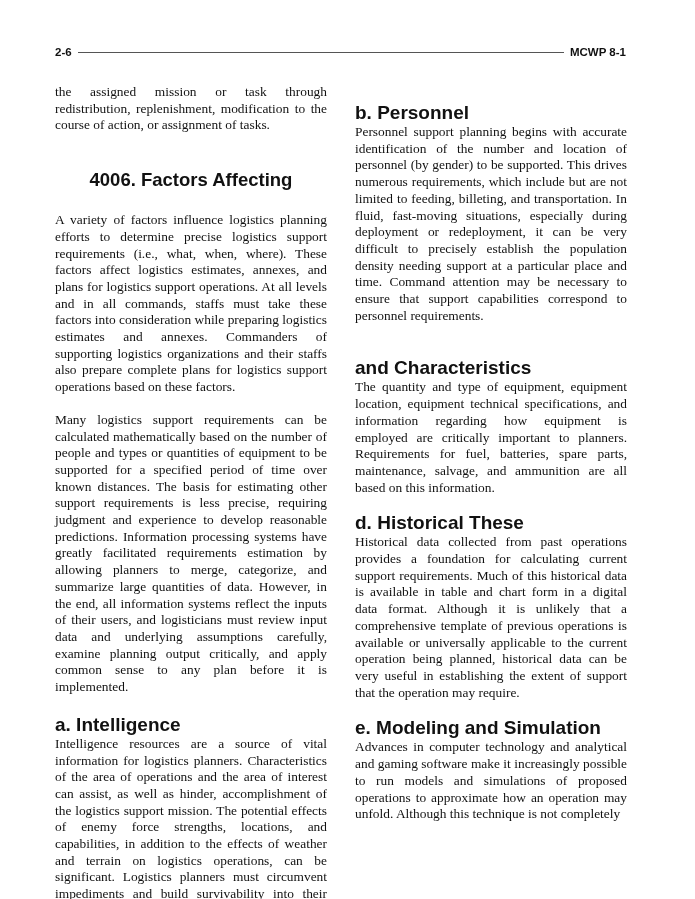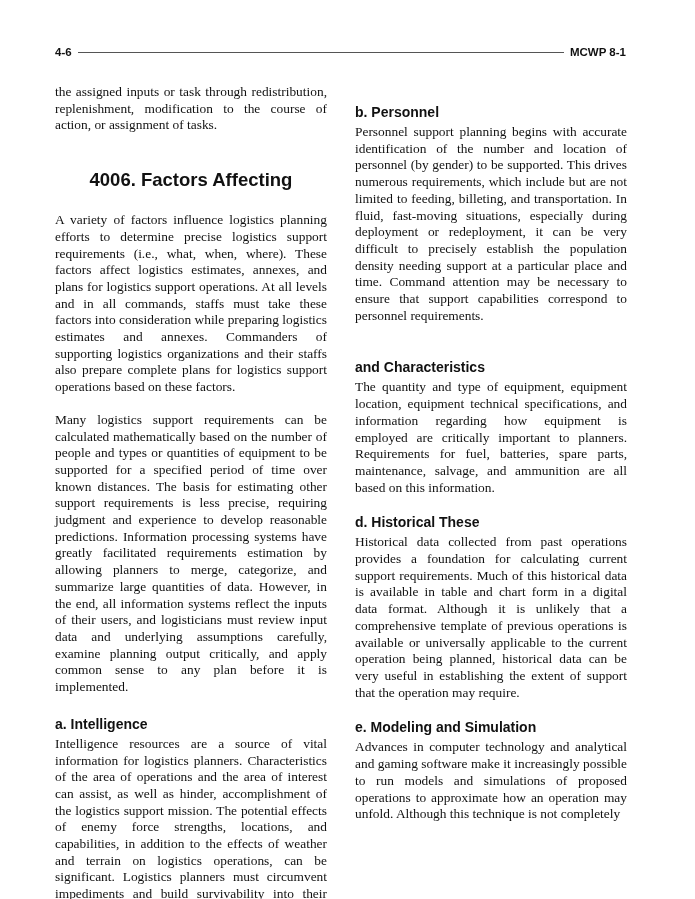--- a/index.html
+++ b/index.html
@@ -4,33 +4,33 @@
 <style>
   html, body { margin: 0; padding: 0; background: #ffffff; }
   body { width: 695px; height: 899px; position: relative; overflow: hidden; color: #111; }
   .header { position: absolute; top: 44px; left: 55px; width: 571px; height: 16px; display: flex; align-items: center; font-family: "Liberation Sans", sans-serif; font-weight: bold; font-size: 11.5px; }
   .header .rule { flex: 1; height: 0; border-top: 1px solid #555; margin: 0 6px; }
   .col { position: absolute; top: 84px; width: 272px; font-family: "Liberation Serif", serif; font-size: 13.4px; line-height: 16.7px; text-align: justify; hyphens: none; }
   .col.left { left: 55px; }
   .col.right { left: 355px; }
   p { margin: 0; }
   .section-title { font-family: "Liberation Sans", sans-serif; font-weight: bold; font-size: 18.5px; line-height: 20px; margin: 0; text-align: center; }
-  .sub-title { font-family: "Liberation Sans", sans-serif; font-weight: bold; font-size: 14px; line-height: 17px; margin: 0 0 3px 0; text-align: left; }
+  .sub-title { font-family: "Liberation Sans", sans-serif; font-weight: bold; font-size: 19px; line-height: 17px; margin: 0 0 3px 0; text-align: left; }
 </style>
 </head>
 <body>
 
 <div class="header">
-  <span>4-6</span>
+  <span>2-6</span>
   <span class="rule"></span>
   <span>MCWP 8-1</span>
 </div>
 
 <div class="col left">
-  <p>the assigned inputs or task through redistribution, replenishment, modification to the course of action, or assignment of tasks.</p>
+  <p>the assigned mission or task through redistribution, replenishment, modification to the course of action, or assignment of tasks.</p>
 
   <div style="height: 36px;"></div>
   <h1 class="section-title">
     <span>4006.  Factors Affecting</span><br>
   </h1>
 
   <div style="height: 22px;"></div>
   <p>A variety of factors influence logistics planning efforts to determine precise logistics support requirements (i.e., what, when, where). These factors affect logistics estimates, annexes, and plans for logistics support operations. At all levels and in all commands, staffs must take these factors into consideration while preparing logistics estimates and annexes. Commanders of supporting logistics organizations and their staffs also prepare complete plans for logistics support operations based on these factors.</p>
   <div style="height: 16px;"></div>
   <p>Many logistics support requirements can be calculated mathematically based on the number of people and types or quantities of equipment to be supported for a specified period of time over known distances. The basis for estimating other support requirements is less precise, requiring judgment and experience to develop reasonable predictions. Information processing systems have greatly facilitated requirements estimation by allowing planners to merge, categorize, and summarize large quantities of data. However, in the end, all information systems reflect the inputs of their users, and logisticians must review input data and underlying assumptions carefully, examine planning output critically, and apply common sense to any plan before it is implemented.</p>

